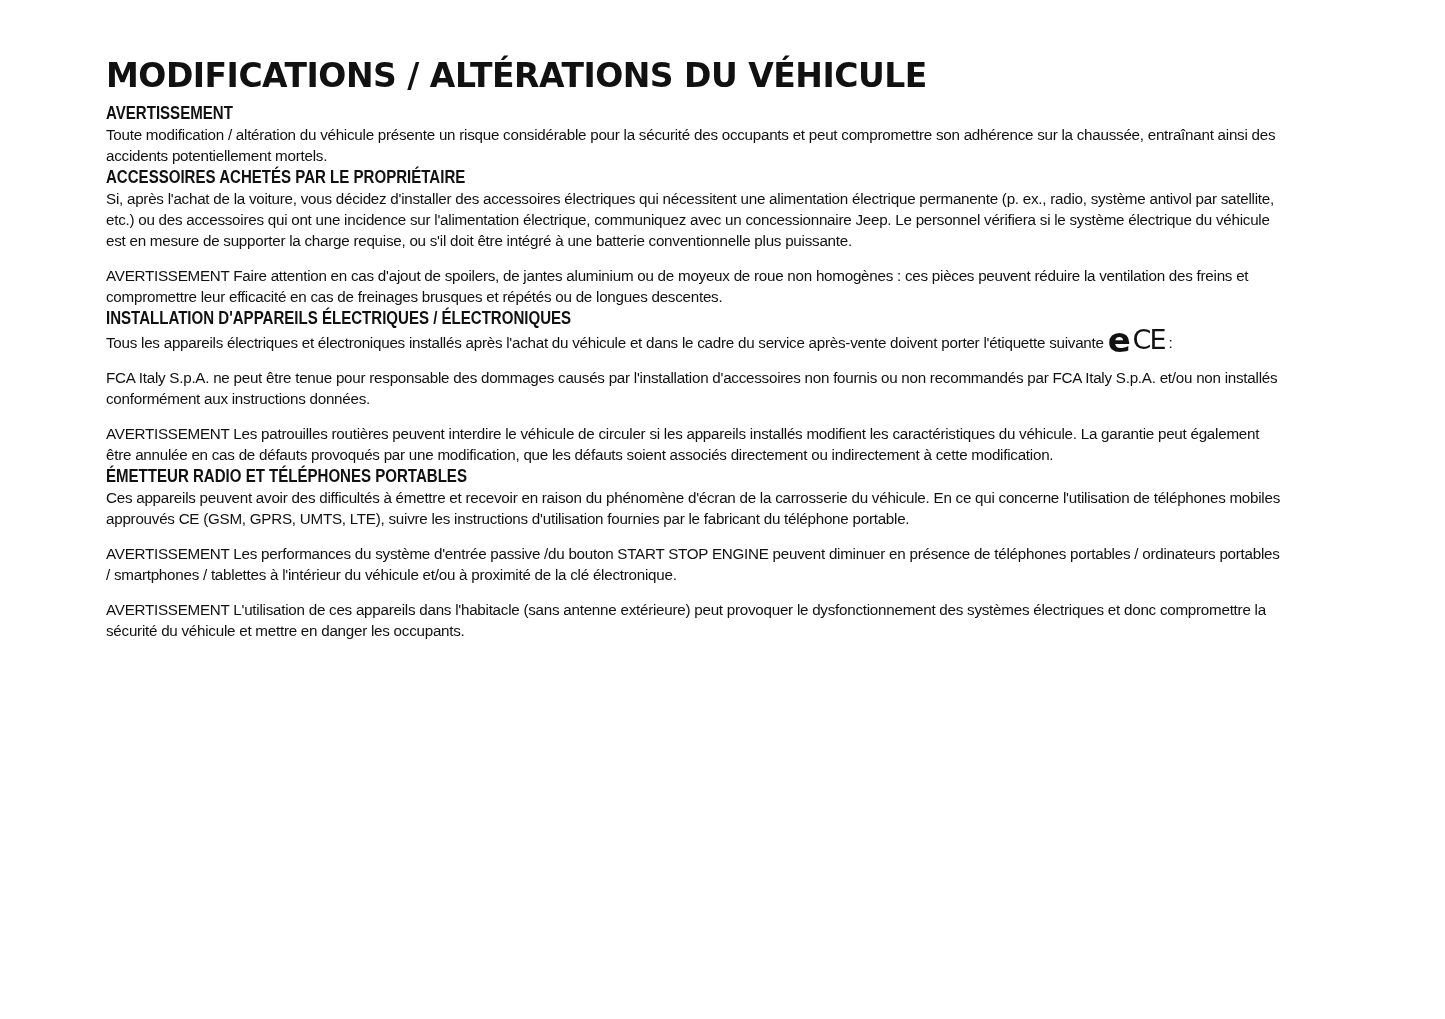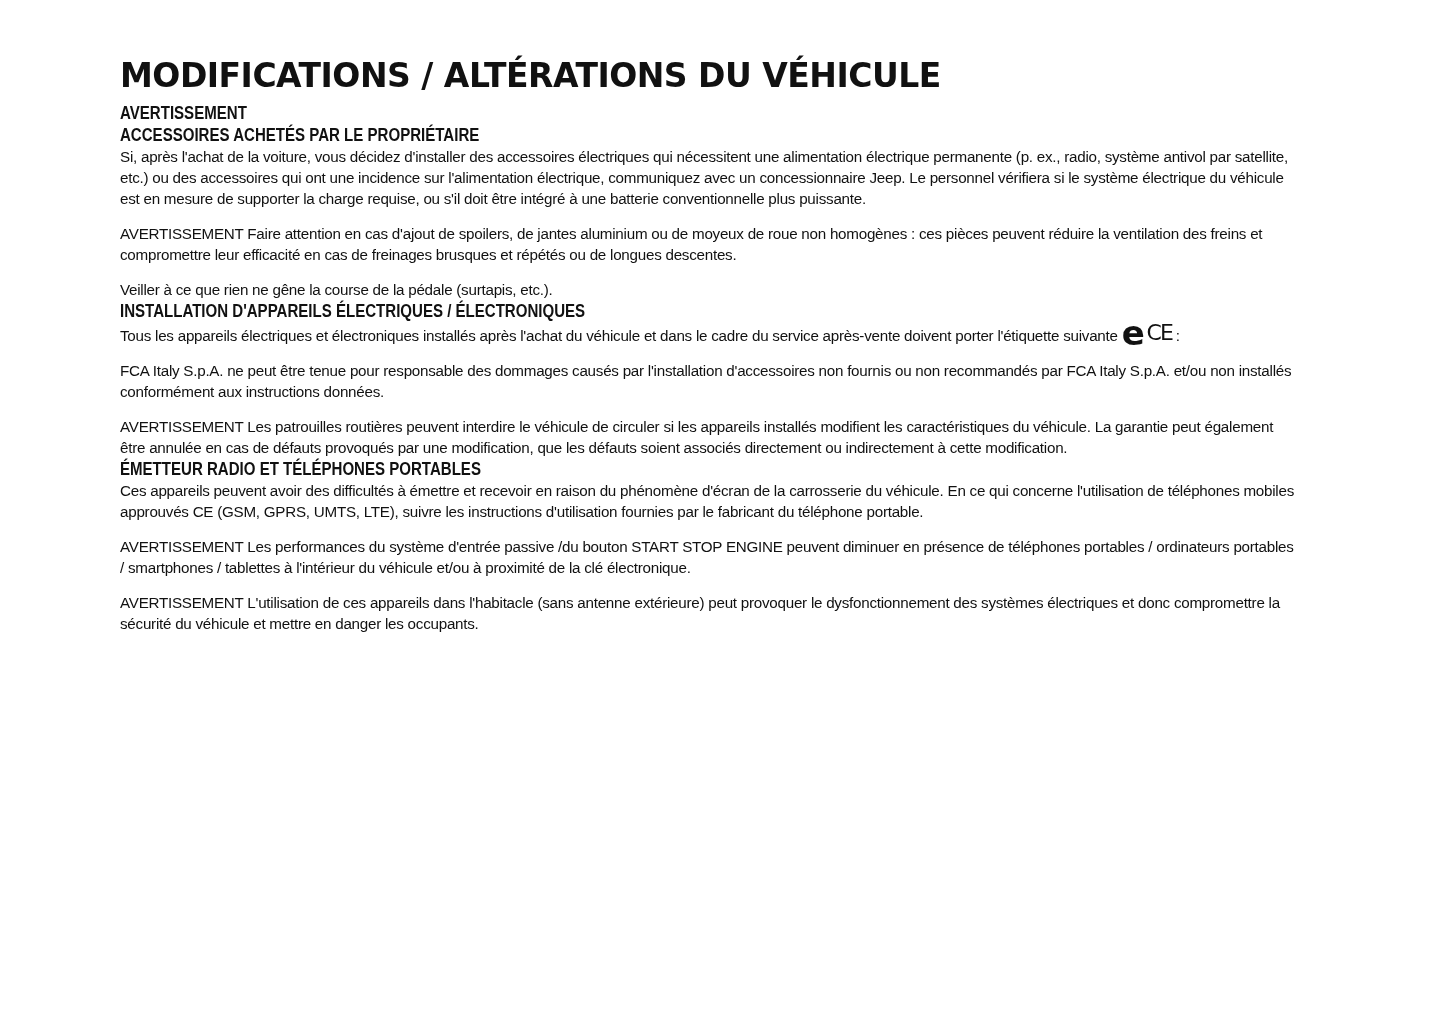--- a/index.html
+++ b/index.html
@@ -1,37 +1,37 @@
 <!DOCTYPE html>
 <html><head>
 <meta charset="utf-8">
 <style>
   html, body { margin: 0; padding: 0; background: #ffffff; }
   body { width: 1445px; height: 1019px; position: relative; overflow: hidden; font-family: "Liberation Sans", sans-serif; color: #111; }
-  .page { position: absolute; left: 120px; top: 56px; width: 1180px; }
+  .page { position: absolute; left: 106px; top: 56px; width: 1180px; }
   h1 { font-family: "DejaVu Sans", sans-serif; font-weight: 900; font-size: 33px; letter-spacing: -0.5px; margin: 0 0 6px 0; line-height: 40px; transform: scaleX(1.0); }
   h2 { font-family: "Liberation Sans", sans-serif; font-weight: 700; font-size: 17.5px; margin: 0; line-height: 22px; transform-origin: left; transform: scaleX(0.86); white-space: nowrap; }
   p { font-size: 15.2px; line-height: 21px; margin: 0; letter-spacing: -0.25px; }
   p.gap { margin-top: 14px; }
   .marks { display: inline-flex; align-items: flex-end; vertical-align: -4px; margin-left: 4px; }
   .e-mark { font-family: "DejaVu Sans", sans-serif; font-weight: 900; font-size: 34px; line-height: 22px; }
-  .ce-mark { font-family: "DejaVu Sans", sans-serif; font-size: 22px; line-height: 22px; margin-left: 2px; letter-spacing: -2px; }
+  .ce-mark { font-family: "DejaVu Sans", sans-serif; font-size: 27px; line-height: 22px; margin-left: 2px; letter-spacing: -2px; }
 </style>
 </head>
 <body>
 
 <div class="page">
   <h1>MODIFICATIONS / ALTÉRATIONS DU VÉHICULE</h1>
 
   <h2>AVERTISSEMENT</h2>
+  <p>Toute modification / altération du véhicule présente un risque considérable pour la sécurité des occupants et peut compromettre son adhérence sur la chaussée, entraînant ainsi des accidents potentiellement mortels.</p>
 
   <h2>ACCESSOIRES ACHETÉS PAR LE PROPRIÉTAIRE</h2>
   <p>Si, après l'achat de la voiture, vous décidez d'installer des accessoires électriques qui nécessitent une alimentation électrique permanente (p. ex., radio, système antivol par satellite, etc.) ou des accessoires qui ont une incidence sur l'alimentation électrique, communiquez avec un concessionnaire Jeep. Le personnel vérifiera si le système électrique du véhicule est en mesure de supporter la charge requise, ou s'il doit être intégré à une batterie conventionnelle plus puissante.</p>
   <p class="gap">AVERTISSEMENT Faire attention en cas d'ajout de spoilers, de jantes aluminium ou de moyeux de roue non homogènes : ces pièces peuvent réduire la ventilation des freins et compromettre leur efficacité en cas de freinages brusques et répétés ou de longues descentes.</p>
-  <p class="gap">Veiller à ce que rien ne gêne la course de la pédale (surtapis, etc.).</p>
 
   <h2>INSTALLATION D'APPAREILS ÉLECTRIQUES / ÉLECTRONIQUES</h2>
   <p><span>Tous les appareils électriques et électroniques installés après l'achat du véhicule et dans le cadre du service après-vente doivent porter l'étiquette suivante</span><span class="marks">
         <span class="e-mark">e</span>
         <span class="ce-mark">CE</span>
       </span><span> :</span></p>
   <p class="gap">FCA Italy S.p.A. ne peut être tenue pour responsable des dommages causés par l'installation d'accessoires non fournis ou non recommandés par FCA Italy S.p.A. et/ou non installés conformément aux instructions données.</p>
   <p class="gap">AVERTISSEMENT Les patrouilles routières peuvent interdire le véhicule de circuler si les appareils installés modifient les caractéristiques du véhicule. La garantie peut également être annulée en cas de défauts provoqués par une modification, que les défauts soient associés directement ou indirectement à cette modification.</p>
 
   <h2>ÉMETTEUR RADIO ET TÉLÉPHONES PORTABLES</h2>

